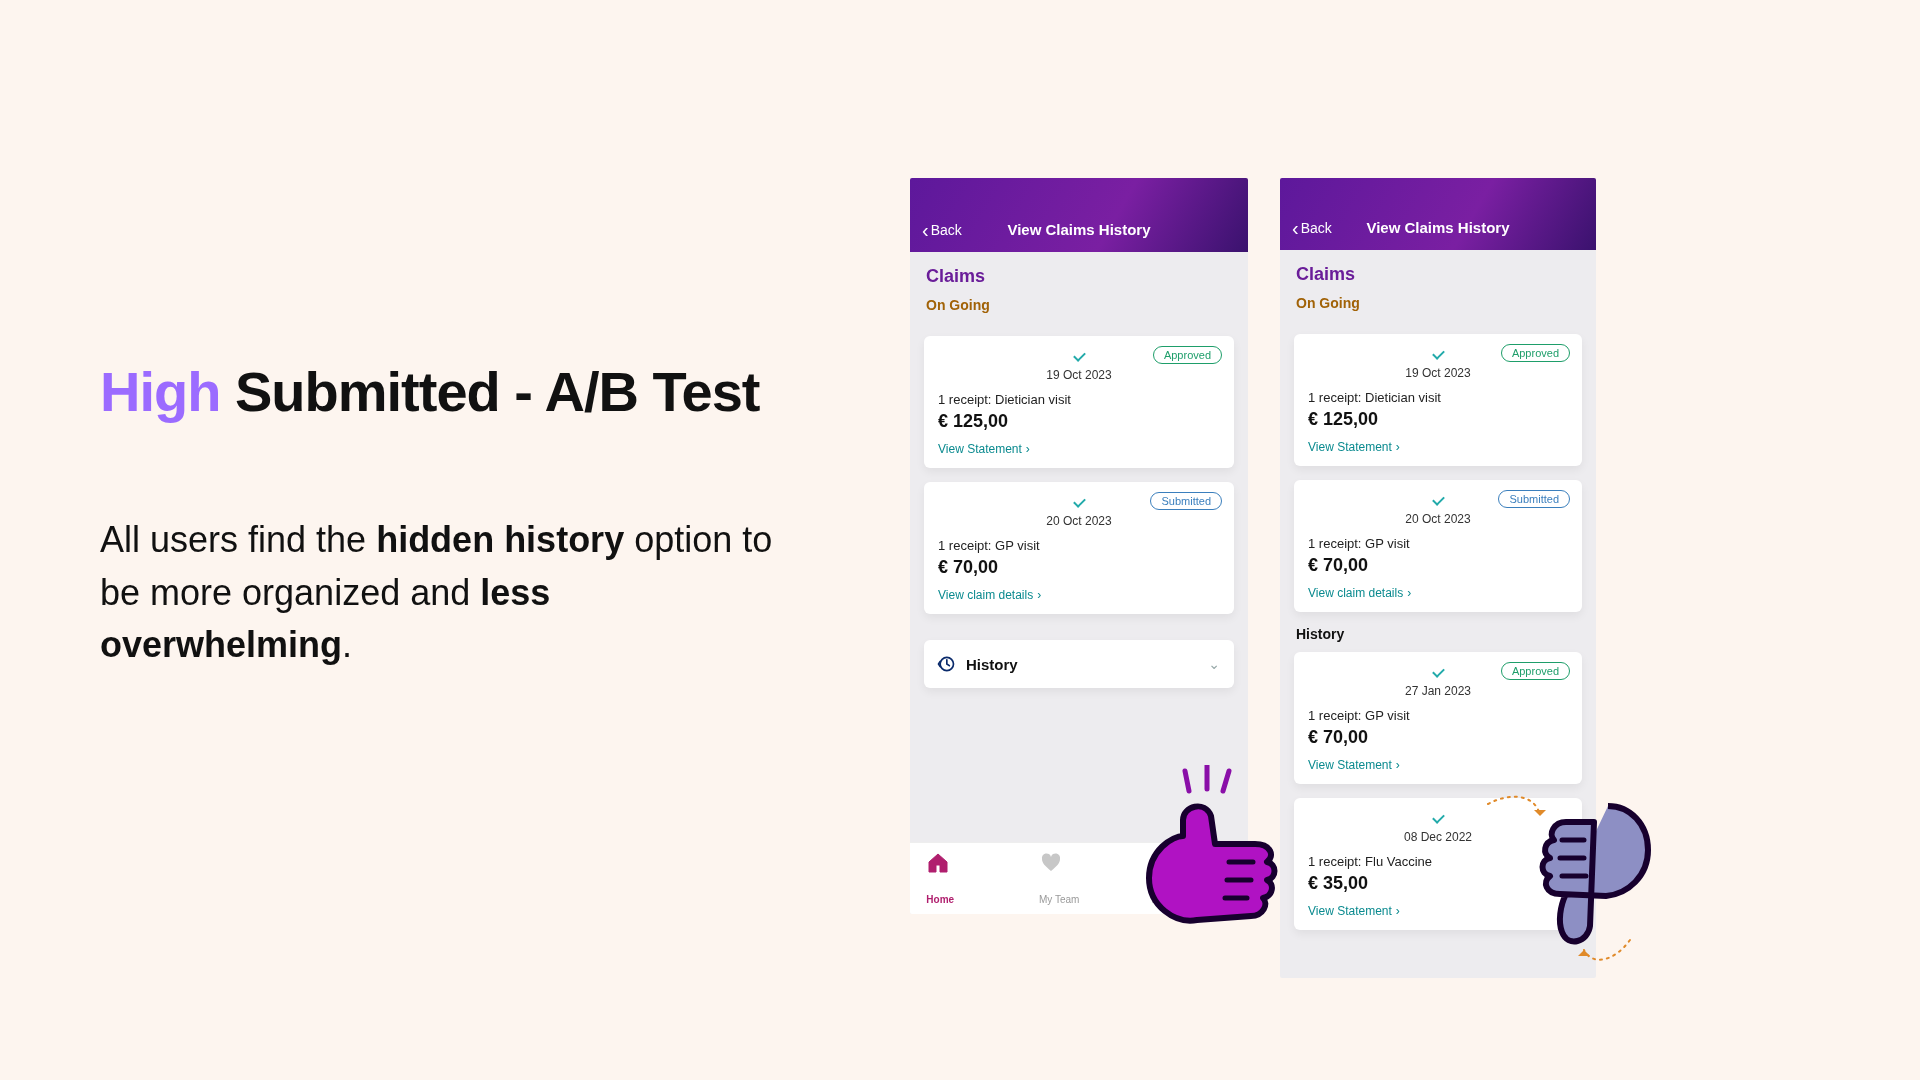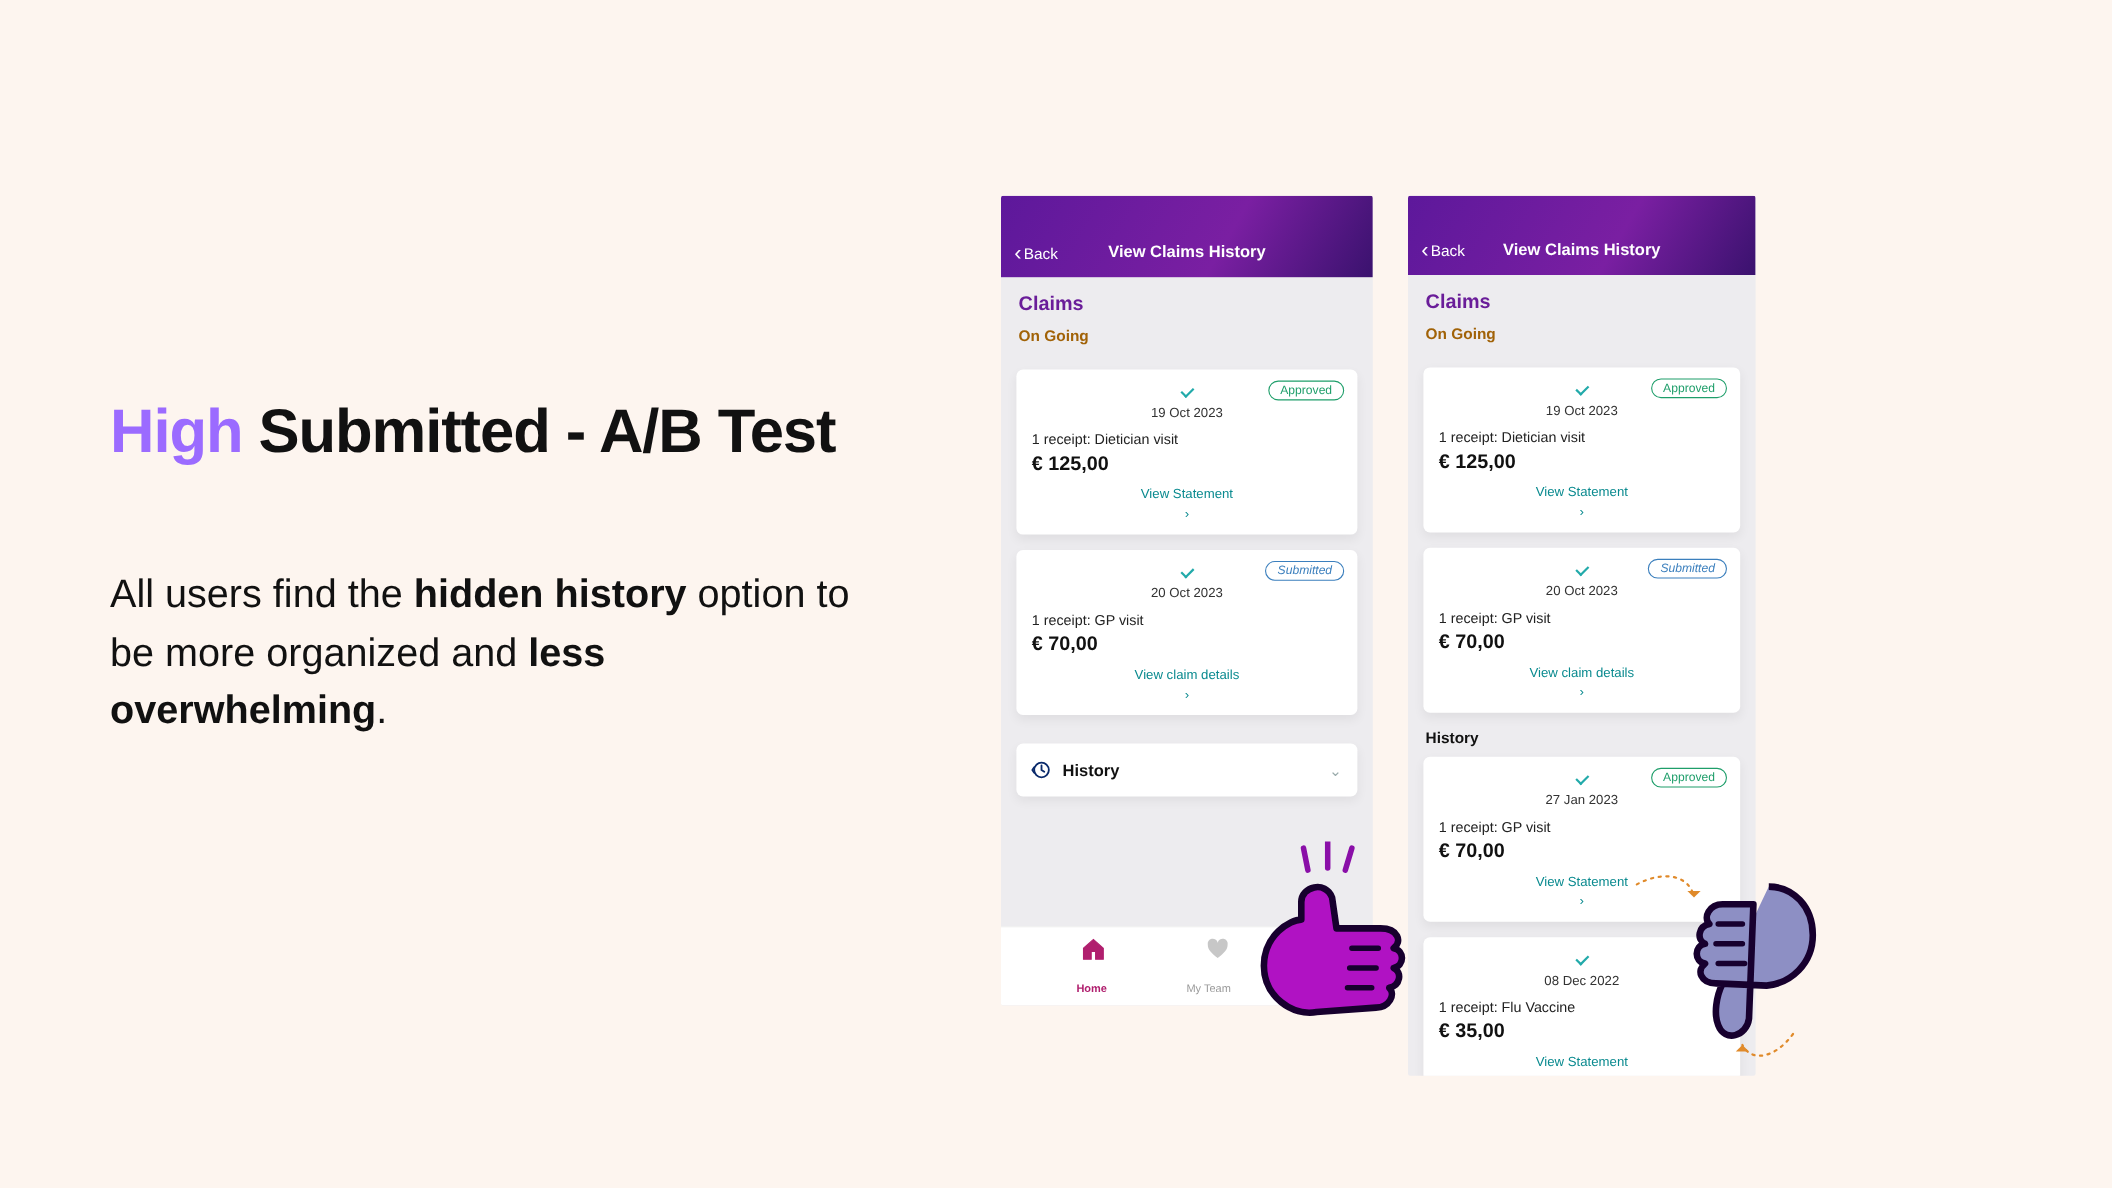--- a/index.html
+++ b/index.html
@@ -50,43 +50,43 @@
   .check::before {
     content:""; position:absolute; left:2px; top:4px; width:9px; height:5px;
     border-left:2px solid #2aa; border-bottom:2px solid #2aa; transform: rotate(-45deg);
   }
   .pill {
     position:absolute; right:12px; top:10px;
     border:1px solid; border-radius:12px;
     font-size:11px; padding:2px 10px; font-weight:500;
   }
   .pill.approved { color:#1e9e6a; border-color:#1e9e6a; background:#fff;text-align:center;}
-  .pill.submitted { color:#3b7fbd; border-color:#3b7fbd; background:#fff;font-style:italic;}
+  .pill.submitted { color:#3b7fbd; border-color:#3b7fbd; background:#fff;}
   .receipt-line { font-size:13px; color:#222; margin-top:10px;}
   .amount { font-size:18px; font-weight:700; color:#111; margin-top:4px;}
-  .view-link { color:#0a8a8f; font-size:12px; font-weight:500; margin-top:10px; display:flex; align-items:center; gap:4px; cursor:pointer;flex-direction:column;}
+  .view-link { color:#0a8a8f; font-size:12px; font-weight:500; margin-top:10px; display:flex; align-items:center; gap:4px; cursor:pointer;}
   .view-link .arr { color:#0a8a8f; font-size:12px;}
 
   .history-card {
     background:#fff; border-radius:6px; margin: 12px 14px 0 14px;
     padding: 14px 14px 14px 12px;
     box-shadow: 0 4px 10px rgba(0,0,0,0.06);
     display:flex; align-items:center; gap:10px; position:relative;
   }
   .hist-icon { width:20px; height:20px; position:relative;}
   .hist-icon svg { width:20px; height:20px;}
   .history-label { font-size:15px; font-weight:700; color:#111;}
   .chevdown { position:absolute; right:14px; color:#9aa; font-size:14px;}
 
   .tabbar {
     margin-top:auto;
     background:#fff; height:72px; display:flex; justify-content:space-around; align-items:center;
     border-top:1px solid #eee;
   }
-  .tab-item { display:flex; flex-direction:column; align-items:flex-end; gap:20px; width:80px;}
+  .tab-item { display:flex; flex-direction:column; align-items:flex-start; gap:20px; width:80px;}
   .tab-item .ic { width:24px; height:22px; display:flex; align-items:center; justify-content:center;}
   .tab-item .lbl { font-size:10px; color:#9a9a9a; font-weight:500;}
   .tab-item.active .lbl { color:#b01f6e; font-weight:700;}
   .tab-item.active svg path, .tab-item.active svg polygon { fill:#b01f6e; stroke:#b01f6e;}
 
   .history-subheader { font-size:14px; font-weight:700; color:#111; margin:10px 16px 10px 16px;}
 
   
   .thumb { position:absolute; }
   .thumb-up { left:1135px; top:765px; width:160px; height:200px; }

